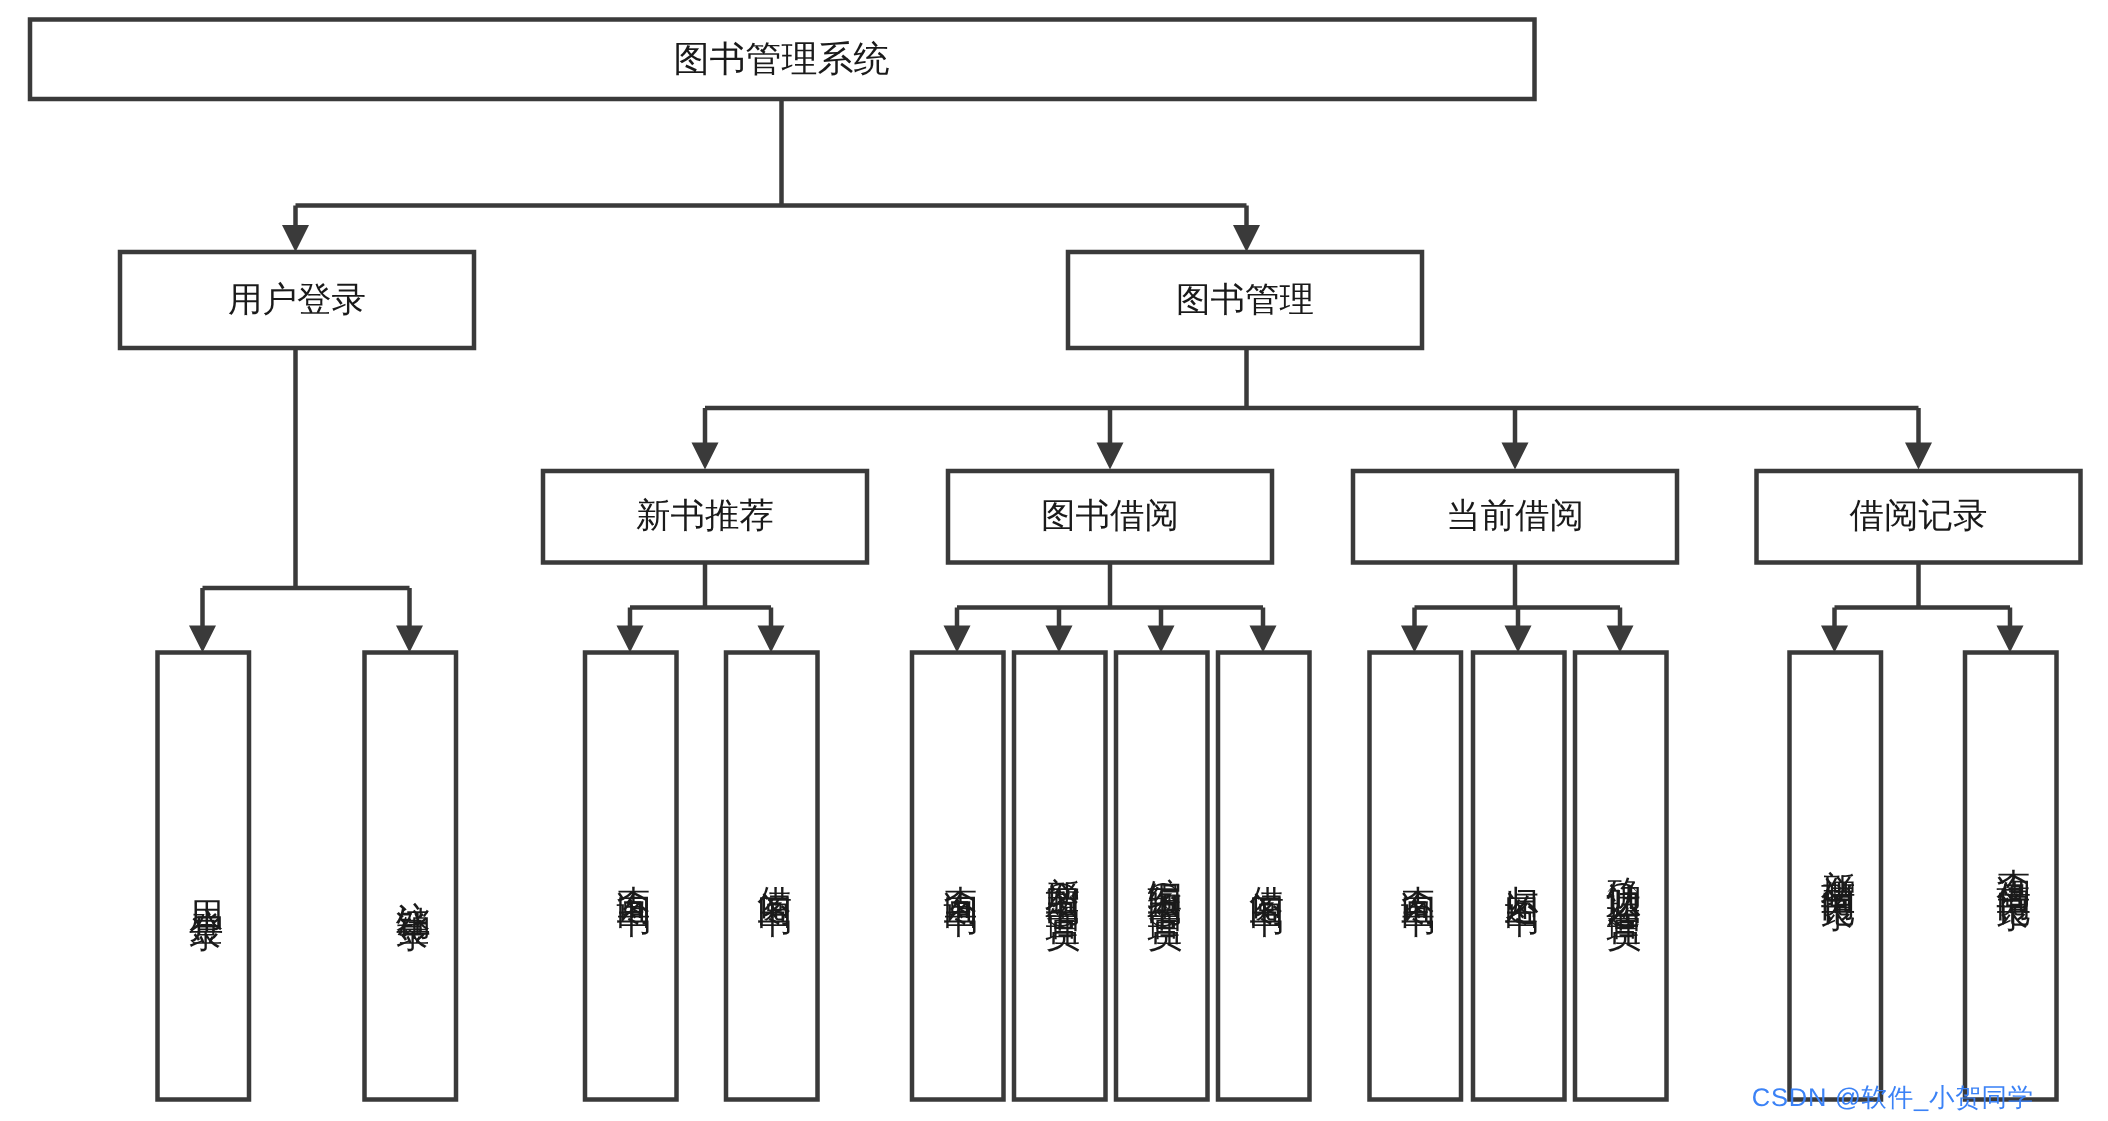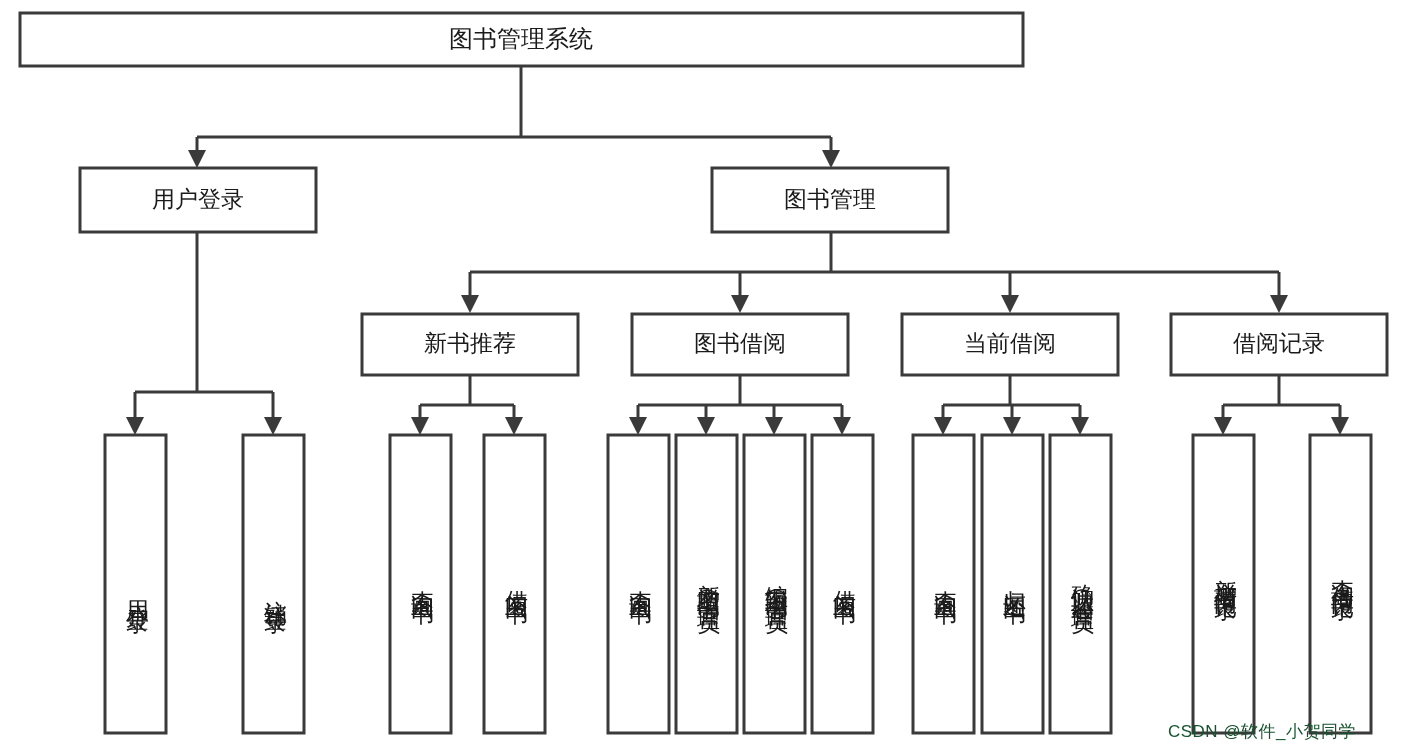--- a/index.html
+++ b/index.html
@@ -57,21 +57,21 @@
   .arrowhead {
     fill: #3a3a3a;
     stroke: none;
   }
   .watermark {
     position: absolute;
     right: 6px;
     bottom: 4px;
     font-family: "Liberation Sans", sans-serif;
     font-size: 17px;
-    color: #14532d;
+    color: #3b82f6;
     letter-spacing: 0.5px;
     white-space: nowrap;
     user-select: none;
   }
 </style>
 </head>
 <body>
 
 <div id="diagram-root">
   <svg class="flow" viewBox="0 0 1405 747" xmlns="http://www.w3.org/2000/svg">

